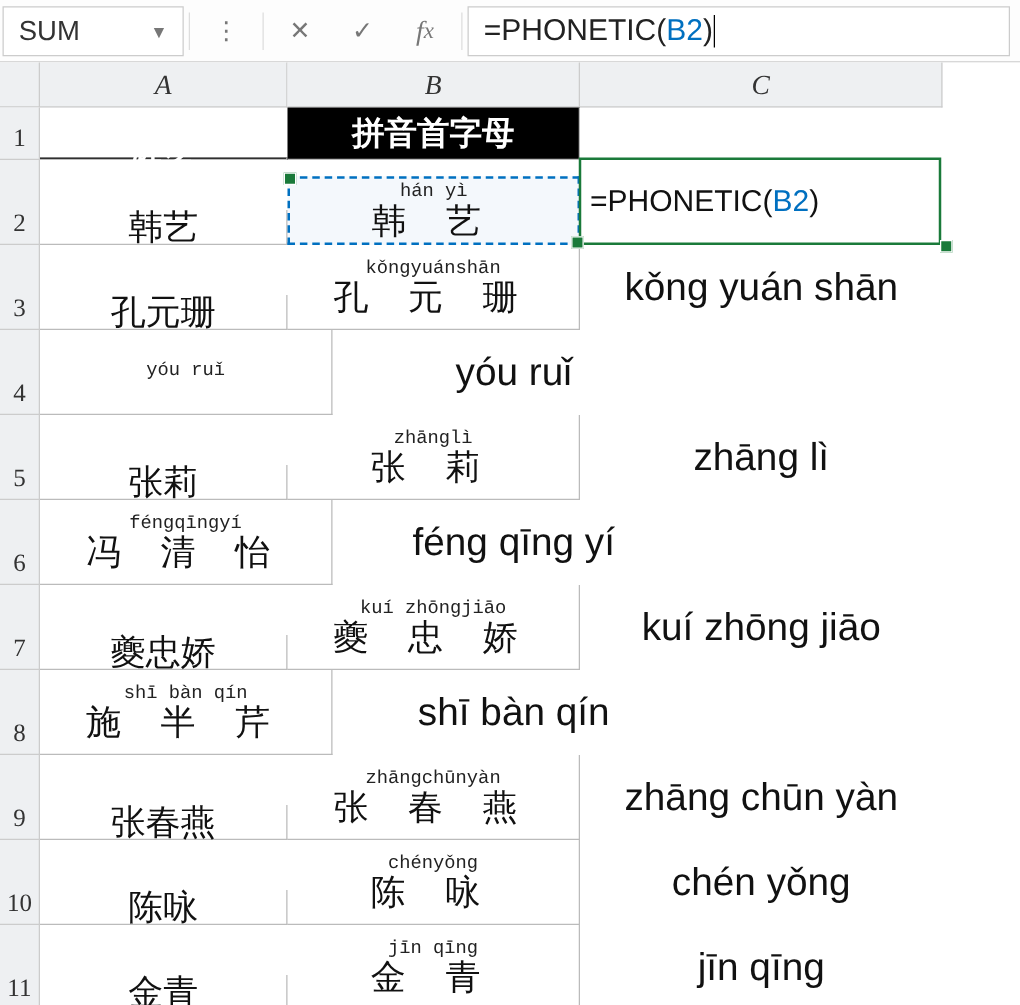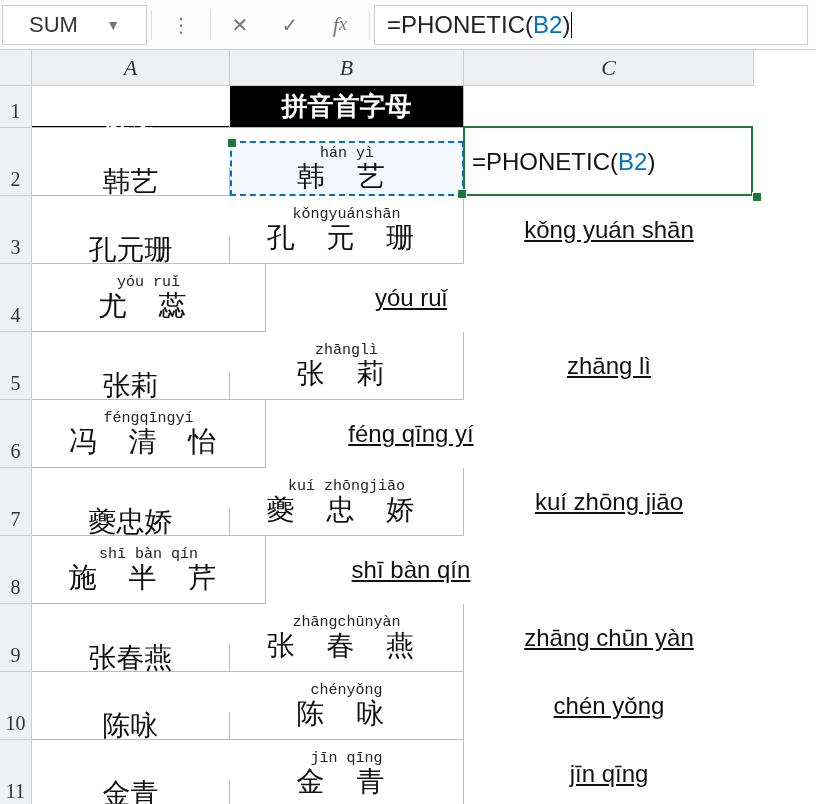--- a/index.html
+++ b/index.html
@@ -17,21 +17,21 @@
       border-bottom: 1px solid #ccc;
       height: 50px;
     }
     .name-box {
       width: 145px;
       height: 40px;
       border: 1px solid #ccc;
       background: #fff;
       display: flex;
       align-items: center;
-      padding: 0 26px;
+      padding: 0 12px;
       font-size: 22px;
       color: #333;
       margin: 4px 0 4px 2px;
     }
     .name-dropdown {
       margin-left: auto;
       color: #777;
       font-size: 14px;
     }
     .fb-btn {
@@ -177,22 +177,21 @@
       background: rgba(200,220,240,0.2);
       margin-top: 13px;
     }
     .c2-formula {
       justify-content: flex-start;
       padding-left: 8px;
       font-size: 24px;
     }
     .c2-formula .ref { color: #0070c0; }
     .cC.result {
-      font-size: 24px;
-      text-decoration: underline;
+      font-size: 31px;
     }
   </style>
 </head>
 <body>
 
 <div class="formula-bar">
   <div class="name-box">
     <span>SUM</span>
     <span class="name-dropdown">▼</span>
   </div>
@@ -251,21 +250,20 @@
       <div class="pinyin-small">kǒngyuánshān</div>
       <div class="char-line">孔 元 珊</div>
     </div>
     <div class="cell cC result">kǒng yuán shān</div>
   </div>
 
   <div class="row data-row">
     <div class="row-header">4</div>
     <div class="cell cB">
       <div class="pinyin-small">yóu ruǐ</div>
-      <div class="char-line">尤 蕊</div>
     </div>
     <div class="cell cC result">yóu ruǐ</div>
   </div>
 
   <div class="row data-row">
     <div class="row-header">5</div>
     <div class="cell cA">张莉</div>
     <div class="cell cB">
       <div class="pinyin-small">zhānglì</div>
       <div class="char-line">张 莉</div>

